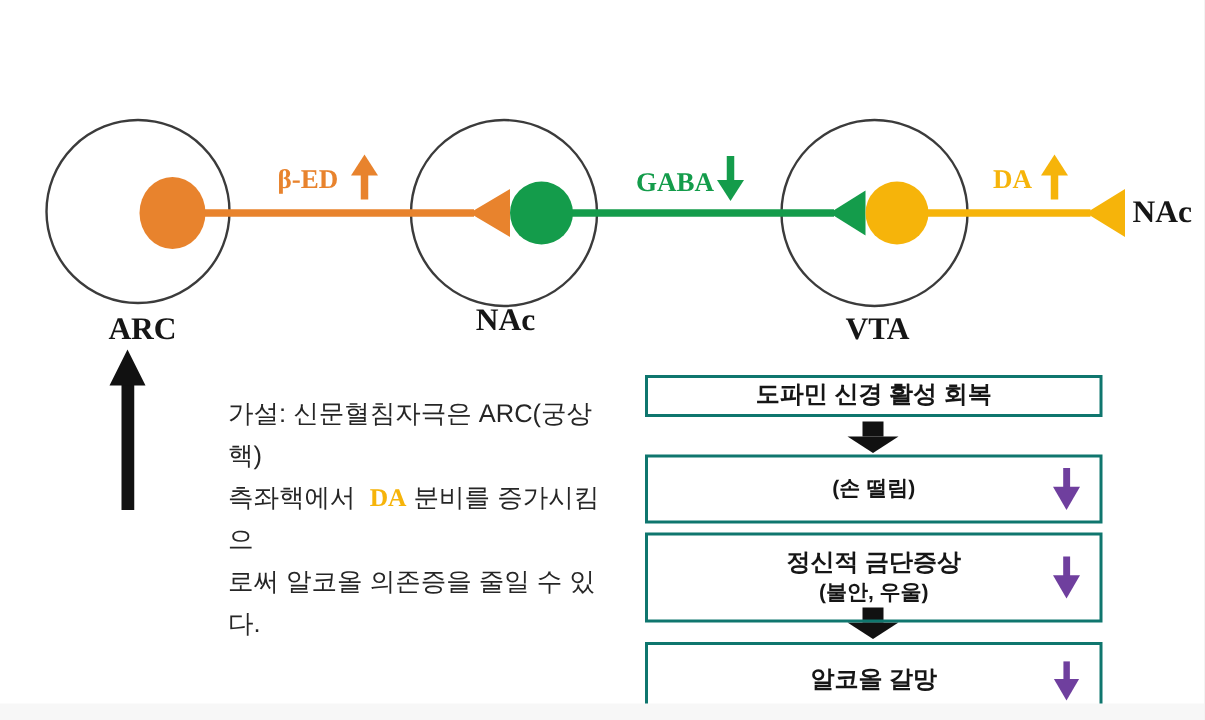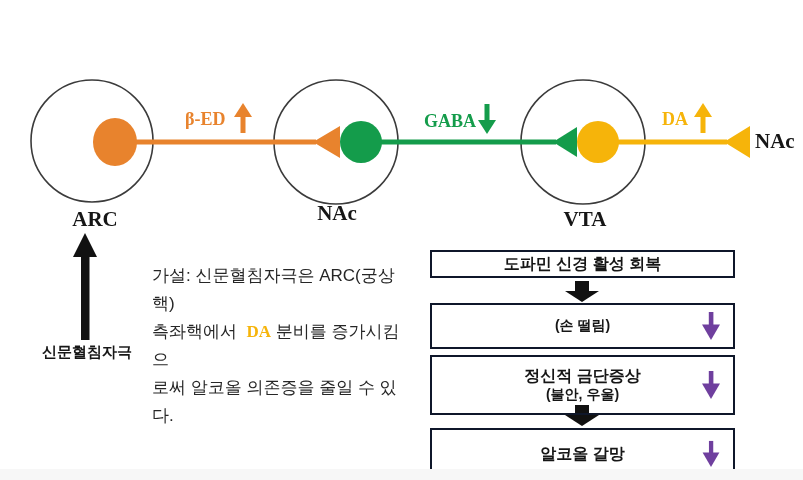--- a/index.html
+++ b/index.html
@@ -15,21 +15,21 @@
   .region-label{font-size:21px;text-align:center;width:80px;color:#161616;}
   .pathway-label{font-size:18px;}
   .c-orange{color:#E8832D;}
   .c-green{color:#149C4B;}
   .c-gold{color:#F6B40A;}
   .stimulus-label{left:42px;top:343px;font-size:15px;font-weight:bold;color:#161616;}
   .hypothesis{left:152px;top:262px;width:260px;font-size:17px;line-height:28px;color:#262626;}
   .hypothesis .hl{font-family:"Liberation Serif","DejaVu Serif",serif;font-weight:bold;}
   .hypothesis div{white-space:pre-wrap;}
   .flow-box{
-    left:430px;width:305px;border:2px solid #0f172a;box-sizing:border-box;
+    left:430px;width:305px;border:2px solid #0f766e;box-sizing:border-box;
     display:flex;flex-direction:column;align-items:center;justify-content:center;
     font-weight:bold;color:#161616;background:transparent;
   }
   .flow-box .l1{font-size:16px;line-height:1.25;}
   .flow-box .l2{font-size:14px;line-height:1.25;}
   .box1{top:250px;height:28px;}
   .box2{top:303px;height:46px;}
   .box3{top:355px;height:60px;}
   .box4{top:428px;height:52px;}
   .purple-arrow{position:absolute;right:11px;top:50%;transform:translateY(-50%);}
@@ -91,21 +91,20 @@
 
   <div class="abs serif region-label" style="left:55px;top:207px;">ARC</div>
   <div class="abs serif region-label" style="left:297px;top:201px;">NAc</div>
   <div class="abs serif region-label" style="left:545px;top:207px;">VTA</div>
   <div class="abs serif" style="left:755px;top:129px;font-size:21px;color:#161616;">NAc</div>
 
   <div class="abs serif pathway-label c-orange" style="left:185px;top:109px;">β-ED</div>
   <div class="abs serif pathway-label c-green" style="left:424px;top:111px;">GABA</div>
   <div class="abs serif pathway-label c-gold" style="left:662px;top:109px;">DA</div>
 
-  <div class="abs stimulus-label">신문혈침자극</div>
 
   <div class="abs hypothesis">
     <div>가설: 신문혈침자극은 ARC(궁상핵)</div>
     <div><span>측좌핵에서  </span><span class="hl c-gold">DA</span><span> 분비를 증가시킴으</span></div>
     <div>로써 알코올 의존증을 줄일 수 있다.</div>
   </div>
 
   <div class="abs flow-box box1">
     <div class="l1">도파민 신경 활성 회복</div>
   </div>

